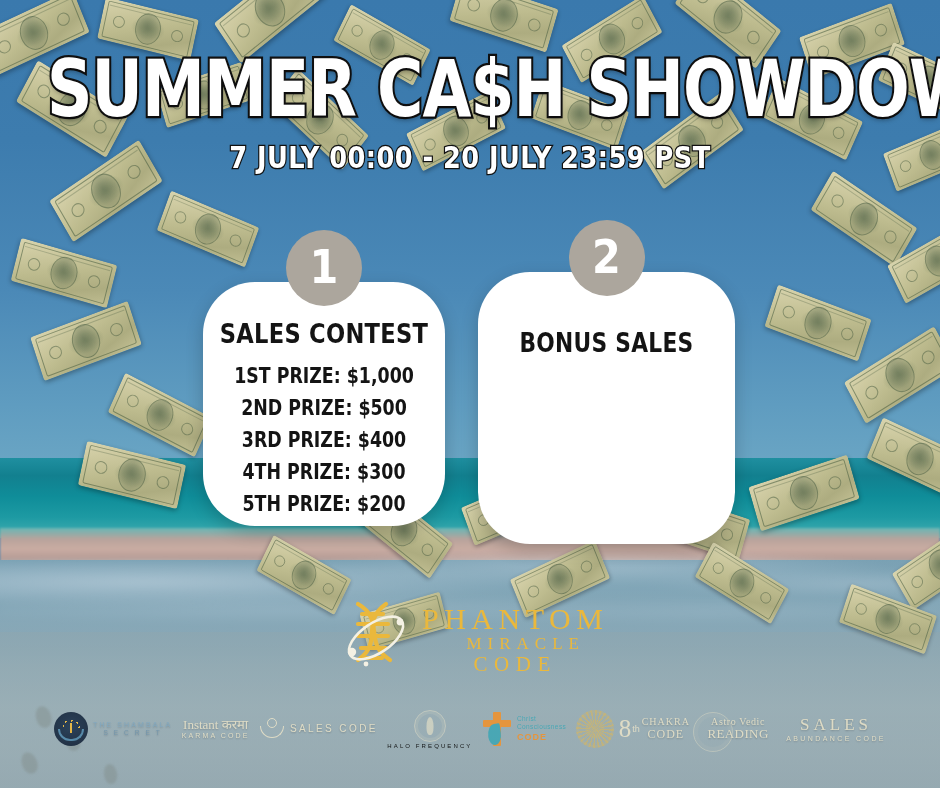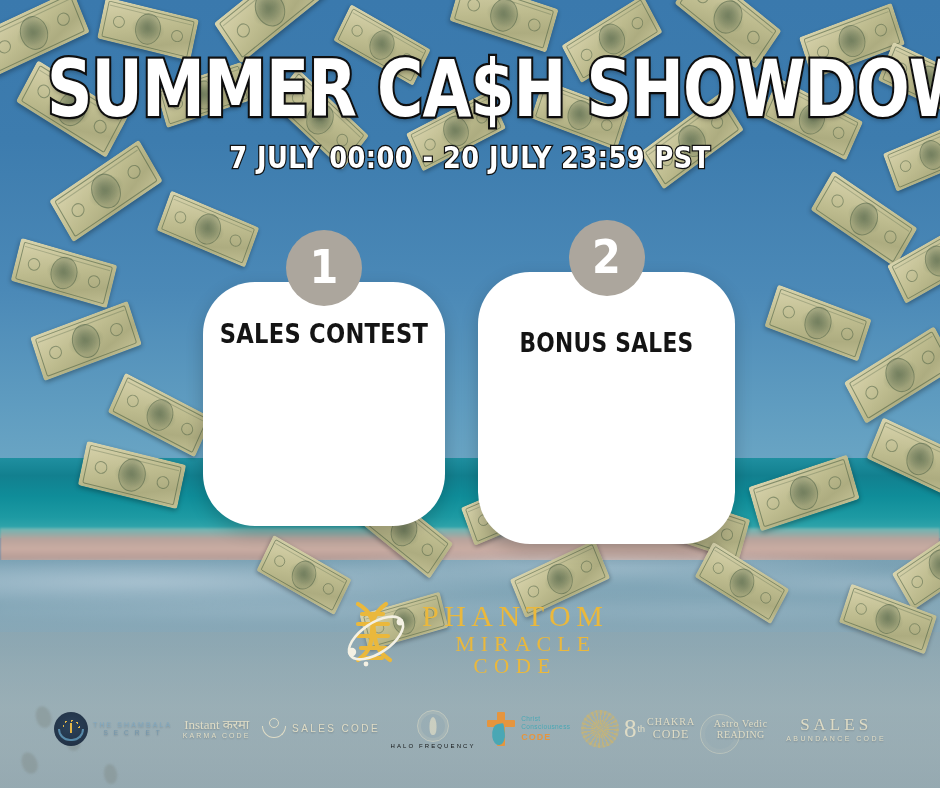--- a/index.html
+++ b/index.html
@@ -194,21 +194,21 @@
     display:flex; align-items:center; gap:10px;
   }
   #brand .mark { width:76px; height:82px; flex:0 0 76px; }
   #brand .words {
     display:flex; flex-direction:column; align-items:center;
     font-family:"Liberation Serif","DejaVu Serif", serif;
     color:#eab83c;
     line-height:1.06;
   }
   #brand .w1 { font-size:30px; letter-spacing:5.5px; }
-  #brand .w2 { font-size:22px; letter-spacing:6px;margin-left:21px; }
+  #brand .w2 { font-size:17px; letter-spacing:6px;margin-left:21px; }
   #brand .w3 { font-size:21px; letter-spacing:6.5px; }
 
   
   #partners {
     position:absolute; left:0; top:696px; width:100%; height:66px;
     display:flex; align-items:center; justify-content:space-between;
     padding:0 54px;
   }
   .partner {
     display:flex; align-items:center; gap:5px;
@@ -531,20 +531,27 @@
     </div>
 
   <div class="headline-wrap">
     <div class="headline">SUMMER CA$H SHOWDOWN</div>
     <div class="subhead">7 JULY 00:00 - 20 JULY 23:59 PST</div>
   </div>
 
   <div class="card" id="card-1">
     <div class="badge">1</div>
     <div class="card-title">SALES CONTEST</div>
+    <ul class="card-list">
+      <li>1ST PRIZE: $1,000</li>
+      <li>2ND PRIZE: $500</li>
+      <li>3RD PRIZE: $400</li>
+      <li>4TH PRIZE: $300</li>
+      <li>5TH PRIZE: $200</li>
+    </ul>
   </div>
 
   <div class="card" id="card-2">
     <div class="badge">2</div>
     <div class="card-title">BONUS SALES</div>
   </div>
 
   <div id="brand">
     <span class="mark">
       <svg viewBox="0 0 76 82" width="76" height="82">
@@ -622,21 +629,21 @@
           <span class="p-a" style="font-size:10px;letter-spacing:1px">CHAKRA</span>
           <span class="p-a" style="font-size:12px;letter-spacing:1px">CODE</span>
         </span>
       </span>
     </div>
 
     <div class="partner astro-wrap">
       <span class="m-astro"></span>
       <span class="p-txt" style="position:relative">
         <span class="p-a" style="font-size:10px;letter-spacing:.6px">Astro Vedic</span>
-        <span class="p-a" style="font-size:10px;letter-spacing:.4px">READING</span>
+        <span class="p-a" style="font-size:13px;letter-spacing:.4px">READING</span>
       </span>
     </div>
 
     <div class="partner nidra">
       <span class="p-txt">
         <span class="p-a">SALES</span>
         <span class="p-b">ABUNDANCE CODE</span>
       </span>
     </div>
 

